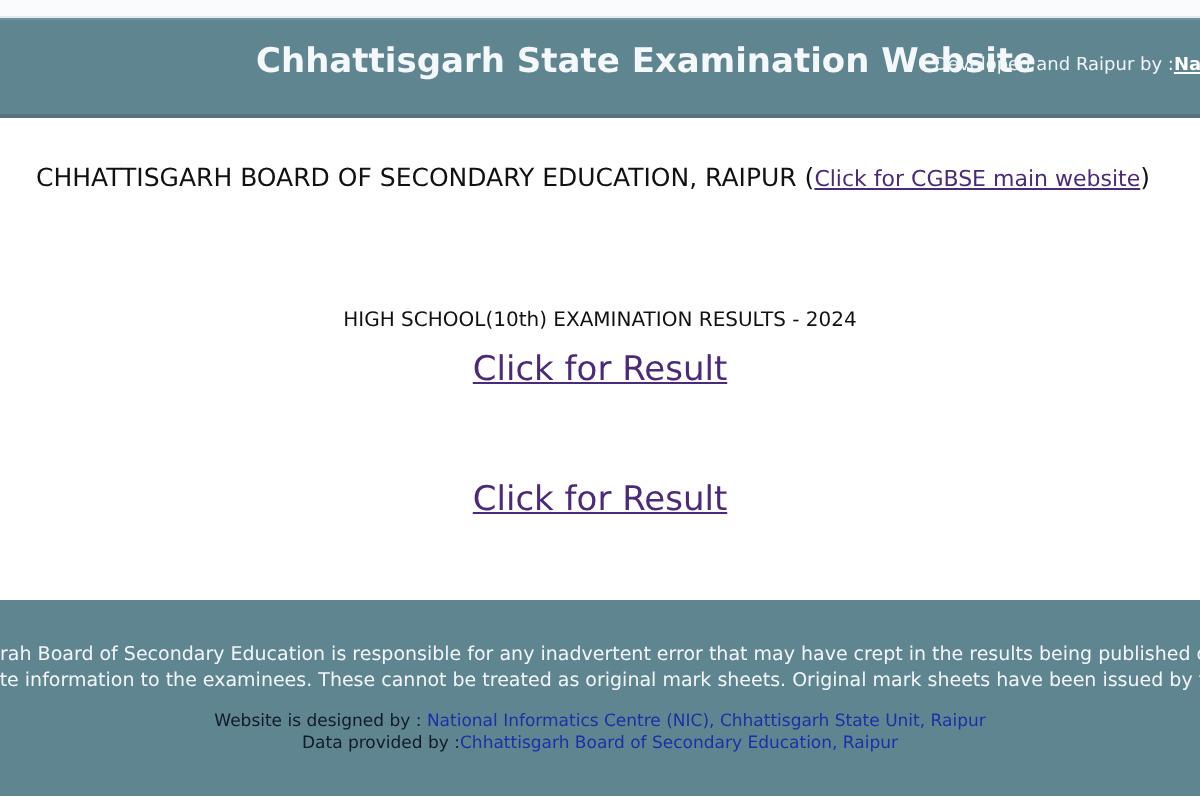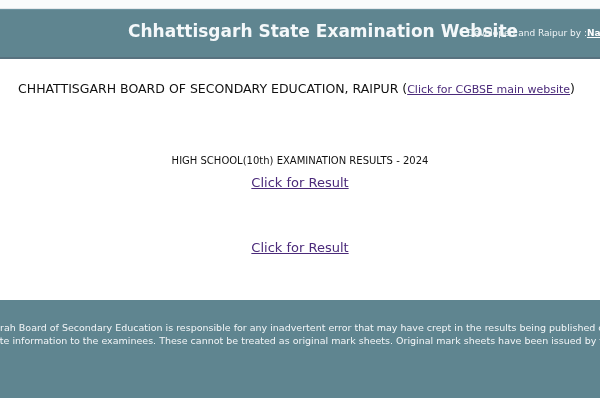--- a/index.html
+++ b/index.html
@@ -6,21 +6,21 @@
   body { width:600px; height:400px; overflow:hidden; background:#ffffff; font-family:"DejaVu Sans", sans-serif; position:relative; }
   .topline { position:absolute; left:0; top:0; width:600px; height:8px; background:#fafbfc; border-bottom:1px solid #e6e9ec; }
   .header { position:absolute; left:0; top:9px; width:600px; height:47px; background:#5f8590; border-top:1px solid #6d93a0; border-bottom:2px solid #58727f; }
   .header-title { position:absolute; left:128px; top:11px; color:#f4f8fa; font-size:17px; font-weight:bold; white-space:nowrap; letter-spacing:0px; }
   .header-dev { position:absolute; left:467px; top:18px; color:#f0f5f7; font-size:9px; white-space:nowrap; }
   .header-dev a { color:#ffffff; font-weight:bold; text-decoration:underline; }
   .board { position:absolute; left:18px; top:81px; font-size:12.5px; color:#111; white-space:nowrap; }
   .board a { color:#4b2a7a; text-decoration:underline; font-size:11px; }
   .sec { position:absolute; left:0; width:600px; text-align:center; }
   .sec-title { font-size:10px; color:#111; white-space:nowrap; }
-  .sec-link { display:inline-block; font-size:13px; color:#4b2a7a; text-decoration:underline; margin-top:9px; }
+  .sec-link { display:inline-block; font-size:17px; color:#4b2a7a; text-decoration:underline; margin-top:9px; }
   .footer { position:absolute; left:0; top:300px; width:600px; height:98px; background:#5f8590; overflow:hidden; }
   .disclaimer { position:absolute; left:-6px; top:21px; width:640px; color:#f3f6f8; font-size:9.5px; line-height:13px; white-space:nowrap; }
   .credits { position:absolute; left:0; top:56px; width:600px; text-align:center; font-size:8.5px; line-height:11px; color:#111a2a; }
   .credits .org { color:#1b2fa8; }
   .bottomline { position:absolute; left:0; top:398px; width:600px; height:2px; background:#fff; }
 </style>
 </head>
 <body>
 
 <div class="topline"></div>
@@ -43,15 +43,23 @@
 
 <div class="sec" style="top:231px;">
   <a href="#" class="sec-link">Click for Result</a>
 </div>
 
 <div class="footer">
   <div class="disclaimer">
     <div>grah Board of Secondary Education is responsible for any inadvertent error that may have crept in the results being published on NET. The res</div>
     <div>ate information to the examinees. These cannot be treated as original mark sheets. Original mark sheets have been issued by the Board separ</div>
   </div>
+  <div class="credits">
+    <div>
+      <span>Website is designed by : </span><a href="#" class="org" style="text-decoration:none;">National Informatics Centre (NIC), Chhattisgarh State Unit, Raipur</a>
+    </div>
+    <div>
+      <span>Data provided by :</span><a href="#" class="org" style="text-decoration:none;">Chhattisgarh Board of Secondary Education, Raipur</a>
+    </div>
+  </div>
 </div>
 
 <div class="bottomline"></div>
 
 </body></html>

